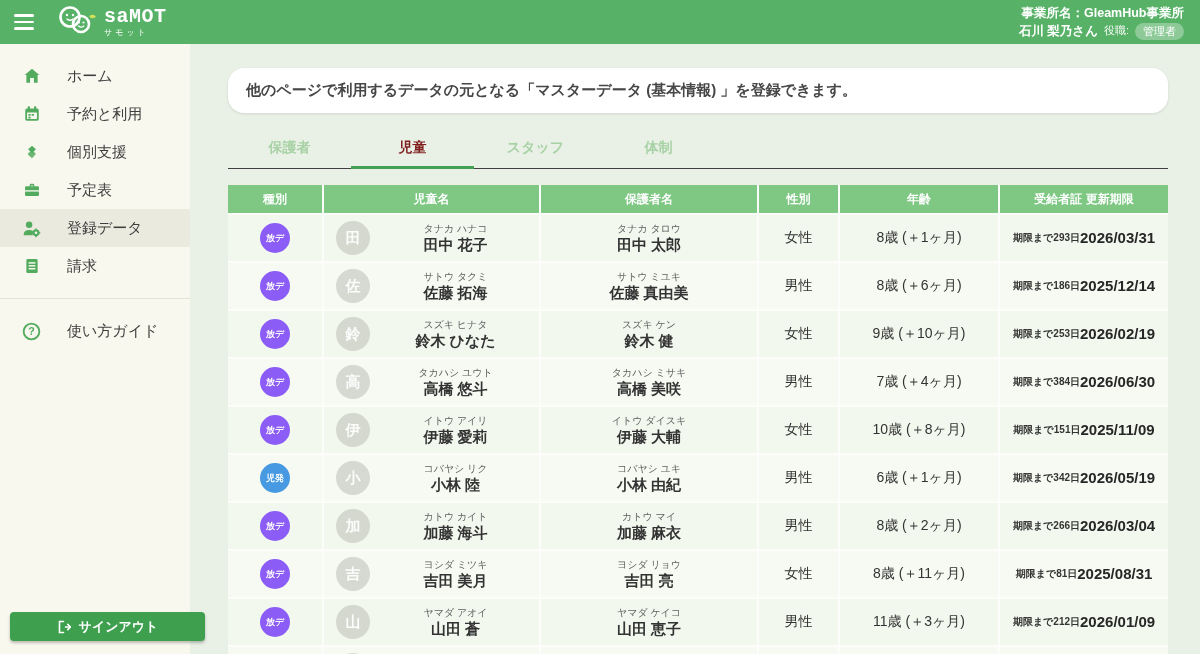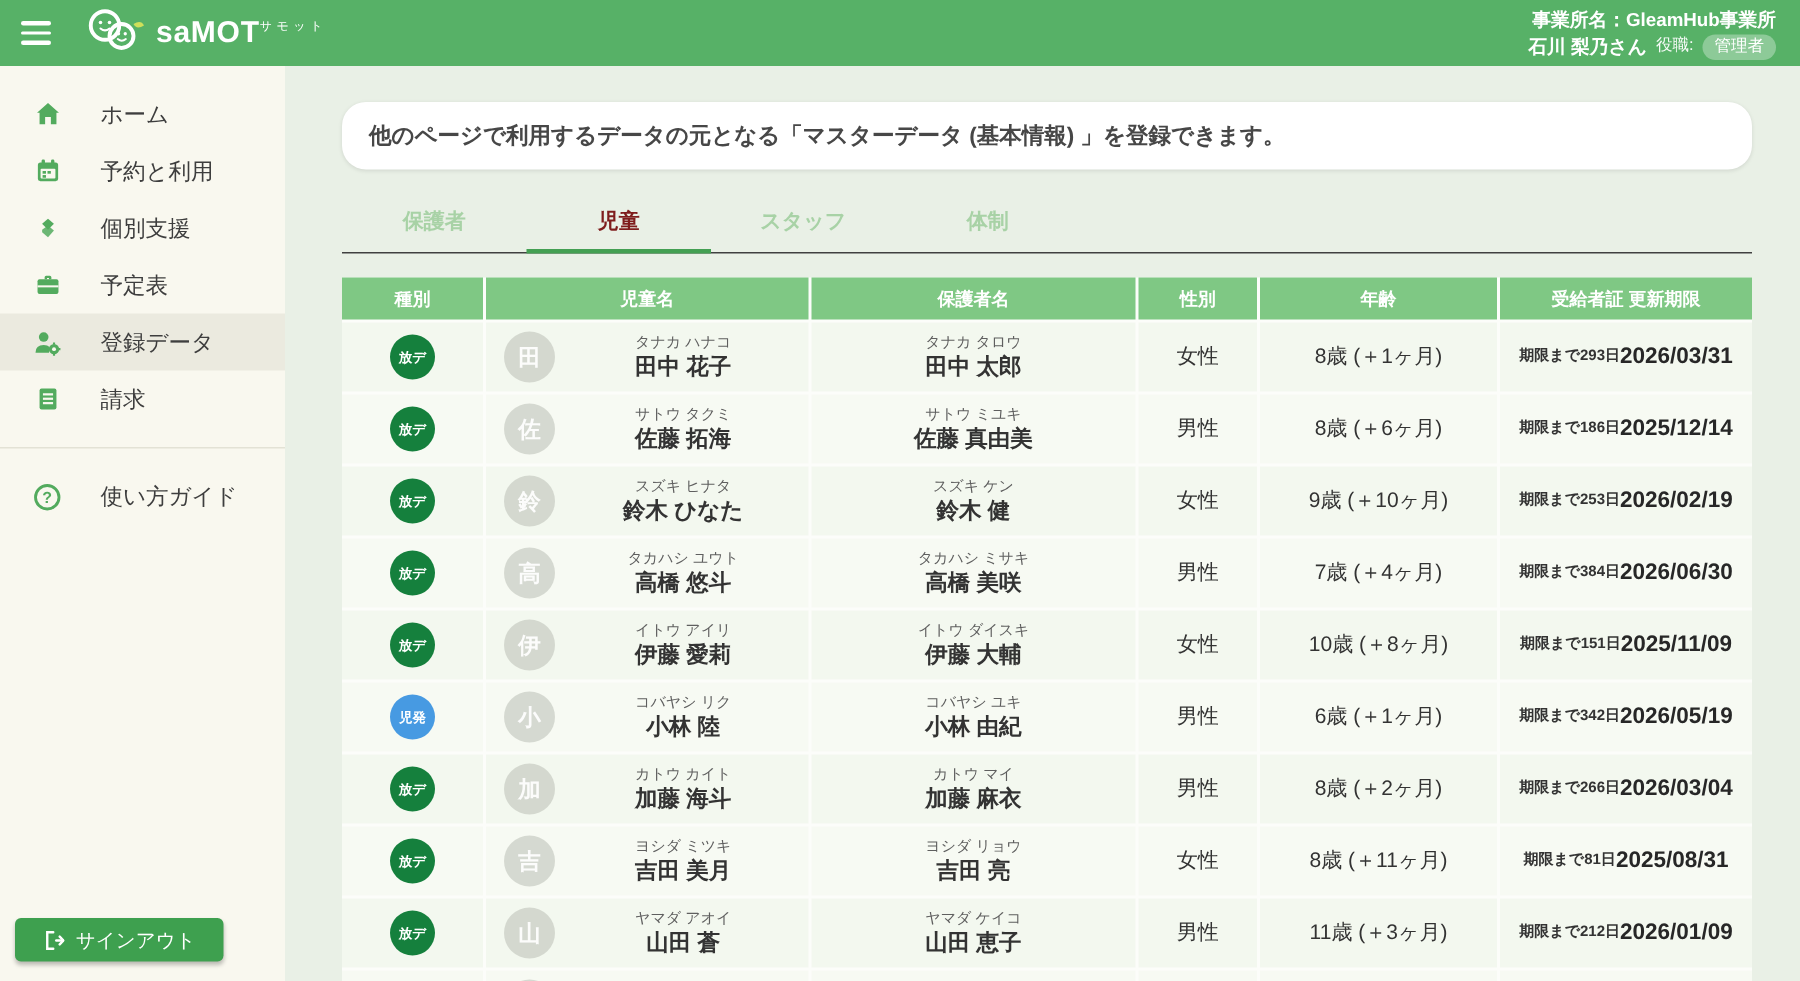--- a/index.html
+++ b/index.html
@@ -6,44 +6,44 @@
   html,body { width:1200px; height:654px; overflow:hidden;
     font-family:"Liberation Sans","DejaVu Sans",sans-serif; background:#e9f0e6; }
 
   
   .topbar { height:44px; background:#57b167; display:flex; align-items:center;
     padding:0 16px 0 14px; color:#fff; }
   .hamburger { width:26px; height:26px; display:flex; flex-direction:column;
     justify-content:center; gap:4px; cursor:pointer; margin-right:16px; }
   .hamburger span { display:block; width:20px; height:2.5px; background:#fff; border-radius:2px; }
   .logo { display:flex; align-items:center; gap:6px; }
-  .logo-text { display:flex; flex-direction:row; line-height:1; }
+  .logo-text { display:flex; flex-direction:column; line-height:1;font-family:Liberation Mono, monospace; }
   .logo-main { font-size:20px; font-weight:bold; letter-spacing:0.5px; }
   .logo-sub { font-size:8px; letter-spacing:3px; margin-top:2px; }
   .topbar-right { margin-left:auto; text-align:right; font-size:12.5px; line-height:1.45; }
   .topbar-right .line1 { font-weight:bold; }
   .line2 { display:flex; align-items:center; justify-content:flex-end; gap:6px; }
   .user-name { font-weight:bold; }
   .role-label { font-size:11px; opacity:.95; }
   .role-badge { background:rgba(255,255,255,.32); border-radius:9px; padding:1px 8px 0;
     font-size:11px; }
 
   
   .layout { display:flex; height:610px; }
   .sidebar { width:190px; background:#f9f8ef; position:relative; padding-top:13px;
     flex-shrink:0; }
   .side-item { height:38px; display:flex; align-items:center; padding-left:22px;
     gap:26px; cursor:pointer; font-size:15px; color:#3e3e3e; }
   .side-item.active { background:#ebeadf; }
   .side-item .icn { width:19px; height:19px; display:flex; align-items:center;
     justify-content:center; }
   .side-divider { height:1px; background:#e3e2d5; margin:13px 0; }
-  .signout-btn { position:absolute; left:10px; bottom:13px; width:139px; height:29px;
+  .signout-btn { position:absolute; left:10px; bottom:13px; width:195px; height:29px;
     background:#3ea04f; color:#fff; border:none; border-radius:4px; font-size:13px;
-    font-weight:normal; display:flex; align-items:center; justify-content:center; gap:8px;
+    font-weight:bold; display:flex; align-items:center; justify-content:center; gap:8px;
     cursor:pointer; box-shadow:0 2px 3px rgba(0,0,0,.25);
     font-family:"Liberation Sans","DejaVu Sans",sans-serif; }
 
   
   .main { flex:1; padding:24px 32px 0 38px; overflow:hidden; }
   .banner-card { background:#fff; border-radius:16px; box-shadow:0 1px 3px rgba(0,0,0,.10);
     padding:13px 18px; font-size:15px; font-weight:bold; color:#474747; }
 
   .tabs { display:flex; margin-top:26px; border-bottom:1px solid #404040; }
   .tab { width:123px; text-align:center; font-size:14px; font-weight:bold;
@@ -55,21 +55,21 @@
     background:#fcfdfa; }
   .trow { display:grid; grid-template-columns:94px 215px 216px 79px 158px 1fr; gap:2px; }
   .th { background:#7fc884; color:#fff; font-size:12px; font-weight:bold; height:28px;
     display:flex; align-items:center; justify-content:center; }
   .td { height:46px; display:flex; align-items:center; justify-content:center; }
   .trow.r-odd  .td { background:#f3f8ef; }
   .trow.r-even .td { background:#f7faf3; }
 
   .type-badge { width:30px; height:30px; border-radius:50%; color:#fff; font-size:9px;
     display:flex; align-items:center; justify-content:center; font-weight:bold; }
-  .badge-red  { background:#15803d; }
+  .badge-red  { background:#8b5cf6; }
   .badge-blue { background:#479ae2; }
 
   .td.child-cell { position:relative; padding-left:48px; }
   .avatar { position:absolute; left:12px; top:50%; transform:translateY(-50%);
     width:34px; height:34px; border-radius:50%; background:rgba(186,189,181,.55);
     color:rgba(255,255,255,.92); font-size:15px; font-weight:bold; display:flex;
     align-items:center; justify-content:center; }
   .name-block { display:flex; flex-direction:column; align-items:center; line-height:1.3; }
   .kana { font-size:10px; color:#5f5f5f; }
   .kname { font-size:15px; font-weight:bold; color:#333; }

